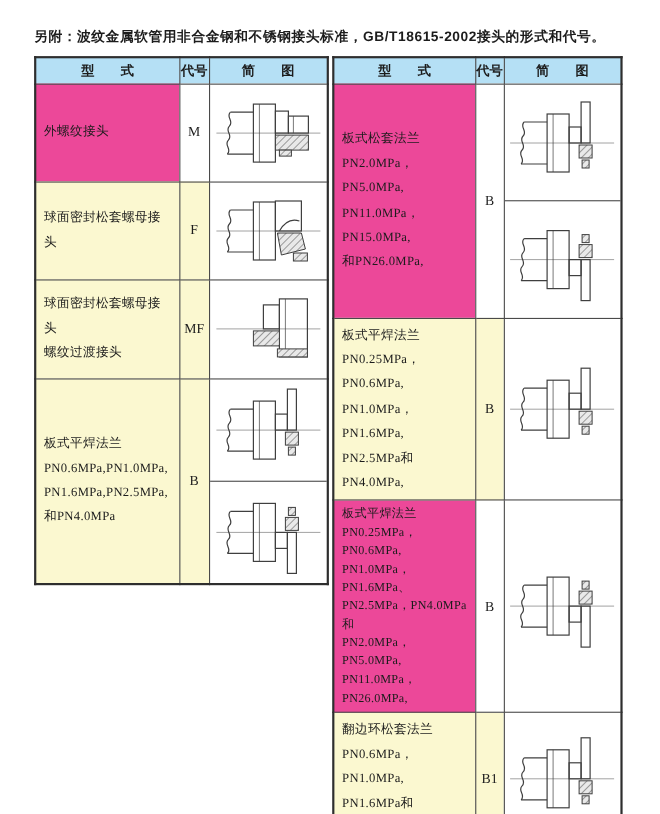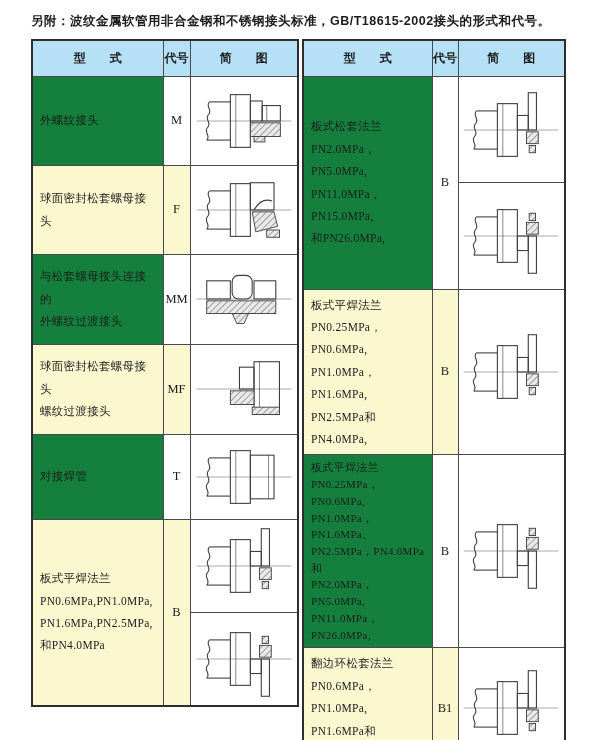--- a/index.html
+++ b/index.html
@@ -5,37 +5,37 @@
   html,body{margin:0;padding:0;}
   body{
     width:600px;height:740px;background:#ffffff;
     font-family:"Liberation Serif","DejaVu Serif",serif;
     color:#1c1c1c;overflow:hidden;
   }
   .page{padding:13px 0 0 31px;}
   .doc-title{
     font-family:"Liberation Sans","DejaVu Sans",sans-serif;
     font-weight:700;font-size:12.5px;letter-spacing:0.5px;
-    margin:0 0 9px 0;white-space:nowrap;
+    margin:12px 0 9px 0;white-space:nowrap;
   }
   .tables{display:flex;gap:3px;align-items:flex-start;}
   table.jt{
     border-collapse:collapse;table-layout:fixed;
     border:2px solid #2e2e2e;
   }
   .jt th,.jt td{border:1px solid #4a4a4a;box-sizing:border-box;}
   .jt th{
     background:var(--hdr-bg,#b5e0f5);
     font-family:Liberation Serif, serif;
-    font-weight:700;font-size:12px;height:36px;padding:2px 0;text-align:center;
+    font-weight:700;font-size:12px;height:24px;padding:2px 0;text-align:center;
   }
   td.type{
     font-size:11.5px;line-height:1.95;letter-spacing:0.3px;
     padding:4px 6px 4px 7px;vertical-align:middle;
-    white-space:pre-line;background:#15803d;
+    white-space:pre-line;background:#ec4899;
   }
   td.type.dense{line-height:1.52;font-size:11px;}
   td.code{
     text-align:center;vertical-align:middle;
     font-size:12.5px;background:#ffffff;padding:0;
   }
   td[data-hl="true"]{background:var(--hl-bg,#fbf8d0);}
   td.diag{padding:0;vertical-align:middle;text-align:center;background:#ffffff;}
   .dcell{display:flex;align-items:center;justify-content:center;}
   .dcell + .dcell{border-top:1px solid #4a4a4a;}
@@ -110,85 +110,38 @@
                   <line x1="46" y1="17" x2="46" y2="75" stroke="#3f3f3f" stroke-width="0.7"></line>
                   <rect x="62" y="16" width="26" height="30" stroke="#3f3f3f" stroke-width="1.2" fill="none"></rect>
                   <path d="M66,46 Q74,32 86,36" stroke="#3f3f3f" stroke-width="1.2" fill="none"></path>
                   <polygon points="64,48 88,48 92,64 68,70" fill="url(#h1)" stroke="#3f3f3f" stroke-width="1"></polygon>
                   <rect x="80" y="68" width="14" height="8" fill="url(#h1)" stroke="#3f3f3f" stroke-width="1"></rect>
                 </svg>
               </div>
           </td>
         </tr>
         <tr style="height:90px">
-          <td class="type" data-hl="false">与松套螺母接头连接的
-外螺纹过渡接头</td>
-          <td class="code" data-hl="false">MM</td>
-          <td class="diag">
-            <div class="dcell">
-                <svg viewBox="0 0 110 92" class="diag-svg">
-                  <defs>
-                    <pattern id="h2" width="5" height="5" patternUnits="userSpaceOnUse" patternTransform="rotate(45)">
-                      <rect x="0" y="0" width="5" height="5" fill="#e9e9e9"></rect>
-                      <line x1="0" y1="0" x2="0" y2="5" stroke="#777" stroke-width="1.4"></line>
-                    </pattern>
-                  </defs>
-                  <line x1="3" y1="46" x2="107" y2="46" stroke="#8a8a8a" stroke-width="0.8"></line>
-                  <rect x="14" y="26" width="26" height="20" stroke="#3f3f3f" stroke-width="1.2" fill="none"></rect>
-                  <rect x="66" y="26" width="24" height="20" stroke="#3f3f3f" stroke-width="1.2" fill="none"></rect>
-                  <rect x="42" y="20" width="22" height="26" rx="7" stroke="#3f3f3f" stroke-width="1.2" fill="none"></rect>
-                  <rect x="14" y="48" width="76" height="14" fill="url(#h2)" stroke="#3f3f3f" stroke-width="1"></rect>
-                  <polygon points="42,62 60,62 55,73 47,73" fill="url(#h2)" stroke="#3f3f3f" stroke-width="1"></polygon>
-                </svg>
-              </div>
-          </td>
-        </tr>
-        <tr style="height:90px">
           <td class="type" data-hl="true">球面密封松套螺母接头
 螺纹过渡接头</td>
           <td class="code" data-hl="true">MF</td>
           <td class="diag">
             <div class="dcell">
                 <svg viewBox="0 0 110 92" class="diag-svg">
                   <defs>
                     <pattern id="h3" width="5" height="5" patternUnits="userSpaceOnUse" patternTransform="rotate(45)">
                       <rect x="0" y="0" width="5" height="5" fill="#e9e9e9"></rect>
                       <line x1="0" y1="0" x2="0" y2="5" stroke="#777" stroke-width="1.4"></line>
                     </pattern>
                   </defs>
                   <line x1="3" y1="46" x2="107" y2="46" stroke="#8a8a8a" stroke-width="0.8"></line>
                   <rect x="50" y="22" width="16" height="24" stroke="#3f3f3f" stroke-width="1.2" fill="none"></rect>
                   <rect x="66" y="16" width="28" height="58" stroke="#3f3f3f" stroke-width="1.2" fill="none"></rect>
                   <line x1="72" y1="16" x2="72" y2="74" stroke="#3f3f3f" stroke-width="0.7"></line>
                   <rect x="40" y="48" width="26" height="15" fill="url(#h3)" stroke="#3f3f3f" stroke-width="1"></rect>
                   <rect x="64" y="66" width="30" height="8" fill="url(#h3)" stroke="#3f3f3f" stroke-width="1"></rect>
-                </svg>
-              </div>
-          </td>
-        </tr>
-        <tr style="height:85px">
-          <td class="type" data-hl="false">对接焊管</td>
-          <td class="code" data-hl="false">T</td>
-          <td class="diag">
-            <div class="dcell">
-                <svg viewBox="0 0 110 92" class="diag-svg">
-                  <defs>
-                    <pattern id="h4" width="5" height="5" patternUnits="userSpaceOnUse" patternTransform="rotate(45)">
-                      <rect x="0" y="0" width="5" height="5" fill="#e9e9e9"></rect>
-                      <line x1="0" y1="0" x2="0" y2="5" stroke="#777" stroke-width="1.4"></line>
-                    </pattern>
-                  </defs>
-                  <line x1="3" y1="46" x2="107" y2="46" stroke="#8a8a8a" stroke-width="0.8"></line>
-                  <path d="M17,25 c-5,5 4,9 -1,14 c-5,5 4,9 -1,14 c-5,5 4,9 -1,14" stroke="#3f3f3f" stroke-width="1.2" fill="none"></path>
-                  <line x1="17" y1="25" x2="40" y2="25" stroke="#3f3f3f" stroke-width="1.2"></line>
-                  <line x1="14" y1="67" x2="40" y2="67" stroke="#3f3f3f" stroke-width="1.2"></line>
-                  <rect x="40" y="17" width="22" height="58" stroke="#3f3f3f" stroke-width="1.2" fill="none"></rect>
-                  <line x1="46" y1="17" x2="46" y2="75" stroke="#3f3f3f" stroke-width="0.7"></line>
-                  <rect x="62" y="22" width="26" height="48" stroke="#3f3f3f" stroke-width="1.2" fill="none"></rect>
-                  <line x1="82" y1="22" x2="82" y2="70" stroke="#3f3f3f" stroke-width="0.7"></line>
                 </svg>
               </div>
           </td>
         </tr>
         <tr style="height:186px">
           <td class="type" data-hl="true">板式平焊法兰
 PN0.6MPa,PN1.0MPa,
 PN1.6MPa,PN2.5MPa,
 和PN4.0MPa</td>
           <td class="code" data-hl="true">B</td>

